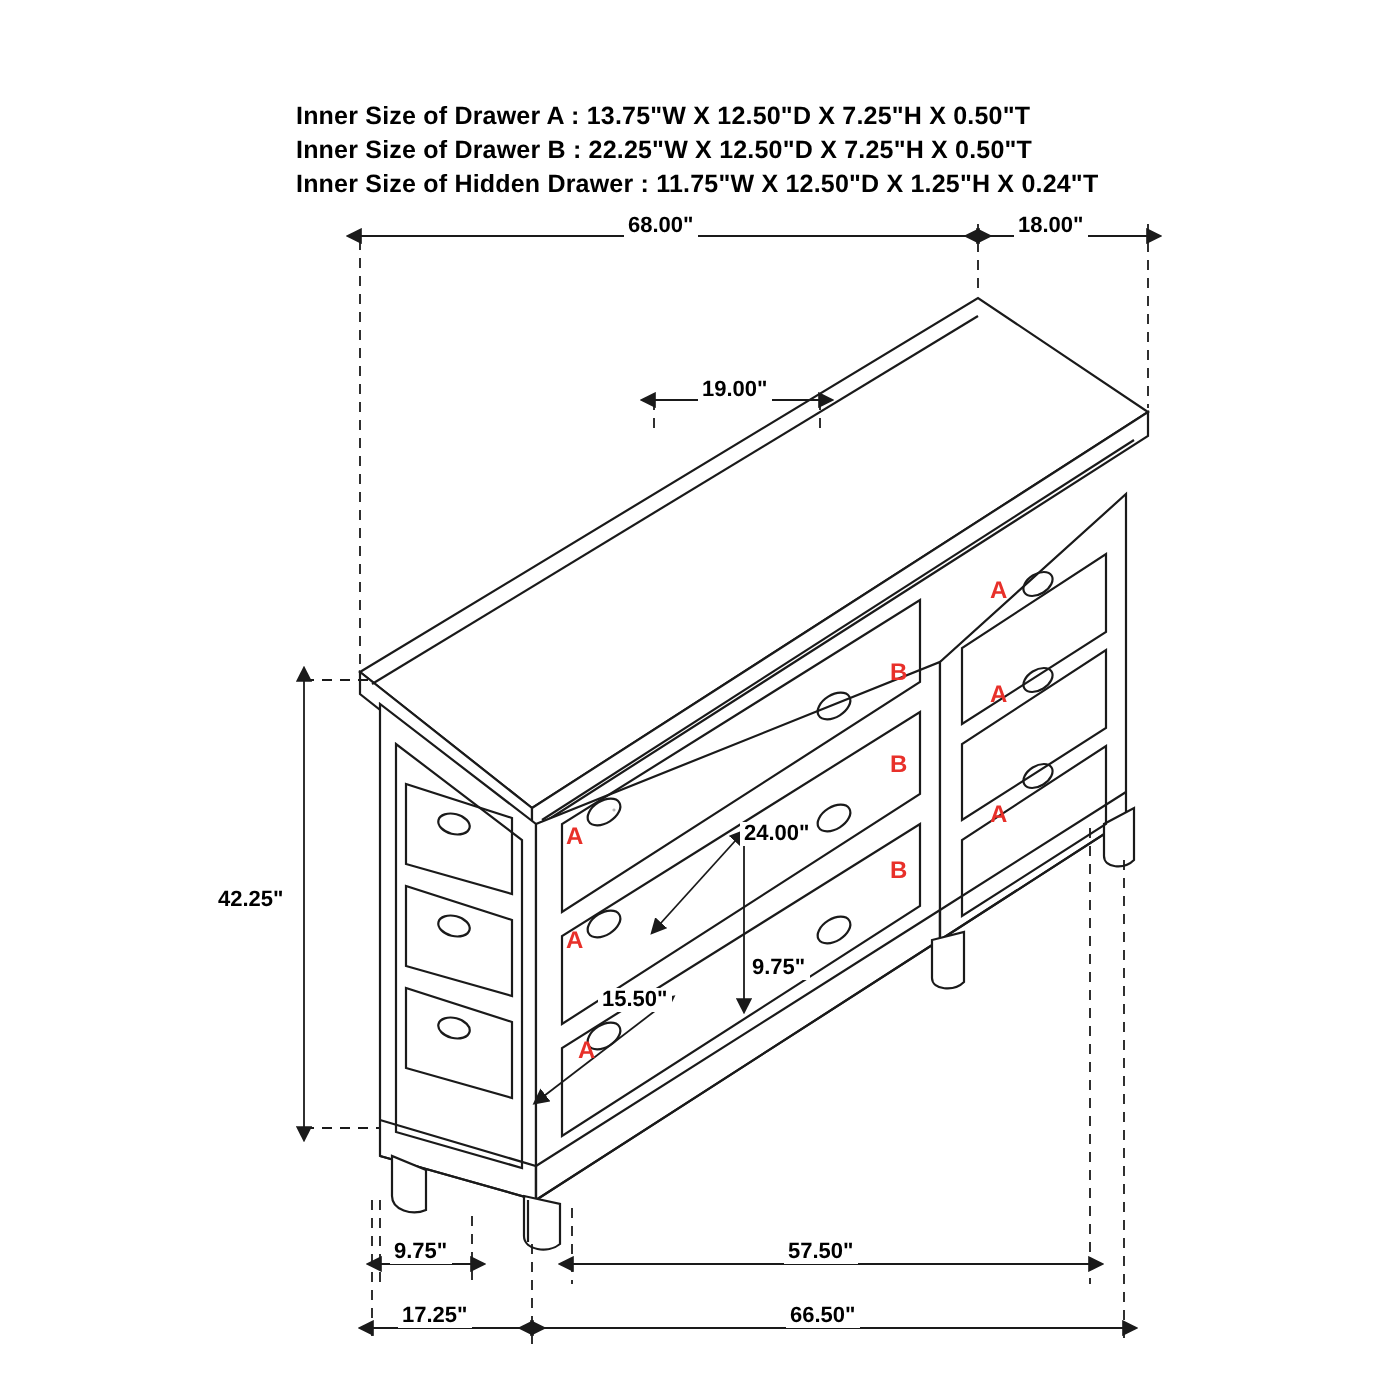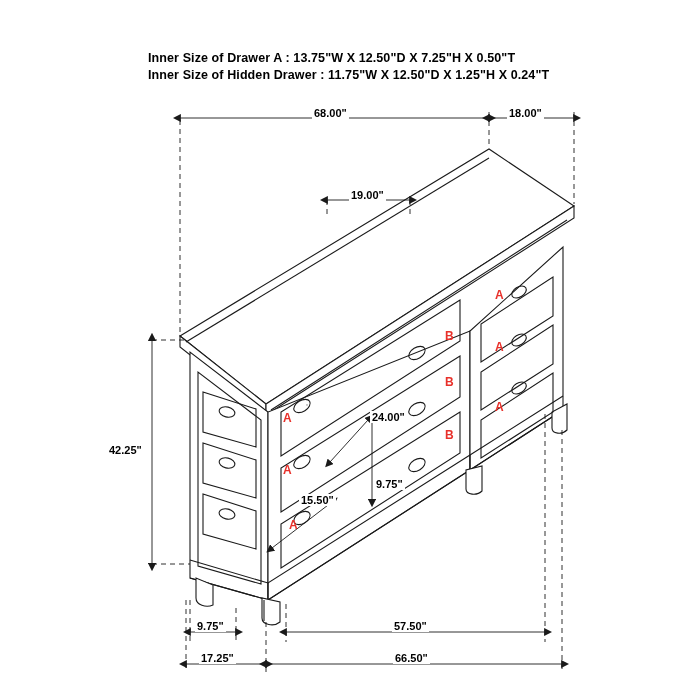--- a/index.html
+++ b/index.html
@@ -56,20 +56,21 @@
   }
   svg { display: block; }
 </style>
 </head>
 <body>
 
 <div id="root">
 
   <div class="spec-block">
     <div class="spec-line">Inner Size of Drawer A : 13.75"W X 12.50"D X 7.25"H X 0.50"T</div>
+    <div class="spec-line">Inner Size of Drawer B : 22.25"W X 12.50"D X 7.25"H X 0.50"T</div>
     <div class="spec-line">Inner Size of Hidden Drawer : 11.75"W X 12.50"D X 1.25"H X 0.24"T</div>
   </div>
 
   <svg class="diagram" viewBox="0 0 700 700">
     <defs>
       <marker id="arrL" markerWidth="9" markerHeight="9" refX="8" refY="4.5" orient="auto">
         <path d="M9,0 L9,9 L0,4.5 z" fill="#1a1a1a"></path>
       </marker>
       <marker id="arrR" markerWidth="9" markerHeight="9" refX="1" refY="4.5" orient="auto">
         <path d="M0,0 L0,9 L9,4.5 z" fill="#1a1a1a"></path>

